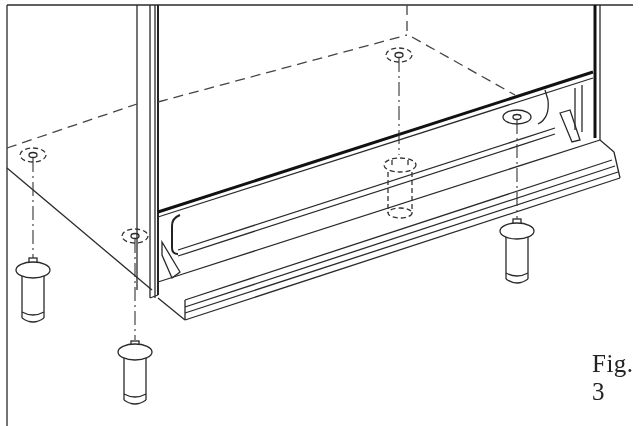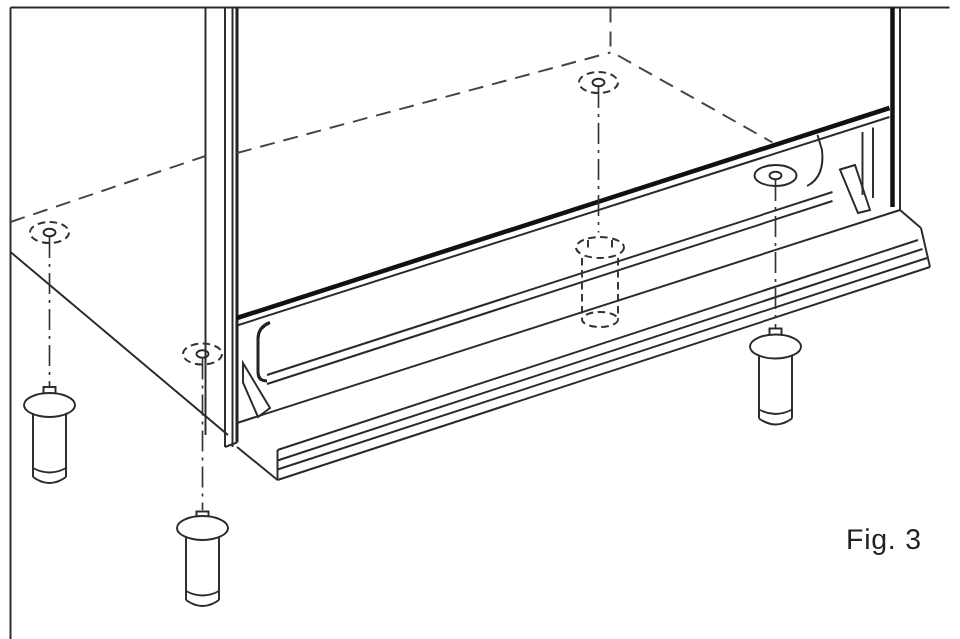--- a/index.html
+++ b/index.html
@@ -1,18 +1,18 @@
 <!DOCTYPE html>
 <html><head>
   <meta charset="utf-8">
   <style>
     html, body { margin: 0; padding: 0; background: #ffffff; }
     body { width: 640px; height: 426px; overflow: hidden; position: relative; font-family: "Liberation Sans", sans-serif; }
     #figure { position: absolute; left: 0; top: 0; width: 640px; height: 426px; }
-    #fig-label { position: absolute; left: 564px; top: 350px; font-size: 19px; color: #222; font-family: Liberation Sans, sans-serif; letter-spacing: 0.5px; }
+    #fig-label { position: absolute; left: 592px; top: 350px; font-size: 25px; color: #222; font-family: Liberation Serif, serif; letter-spacing: 0.5px; }
     .ln { stroke: #2a2a2a; fill: none; stroke-width: 1.3; }
     .thick { stroke: #111; fill: none; stroke-width: 3; }
     .med { stroke: #222; fill: none; stroke-width: 2; }
     .dash { stroke: #444; fill: none; stroke-width: 1.3; stroke-dasharray: 10 6; }
     .axis { stroke: #333; fill: none; stroke-width: 1.1; stroke-dasharray: 14 4 2 4; }
     .hid { stroke: #333; fill: none; stroke-width: 1.3; stroke-dasharray: 5 3; }
     .foot { stroke: #2a2a2a; fill: #fff; stroke-width: 1.3; }
   </style>
 </head>
 <body>

